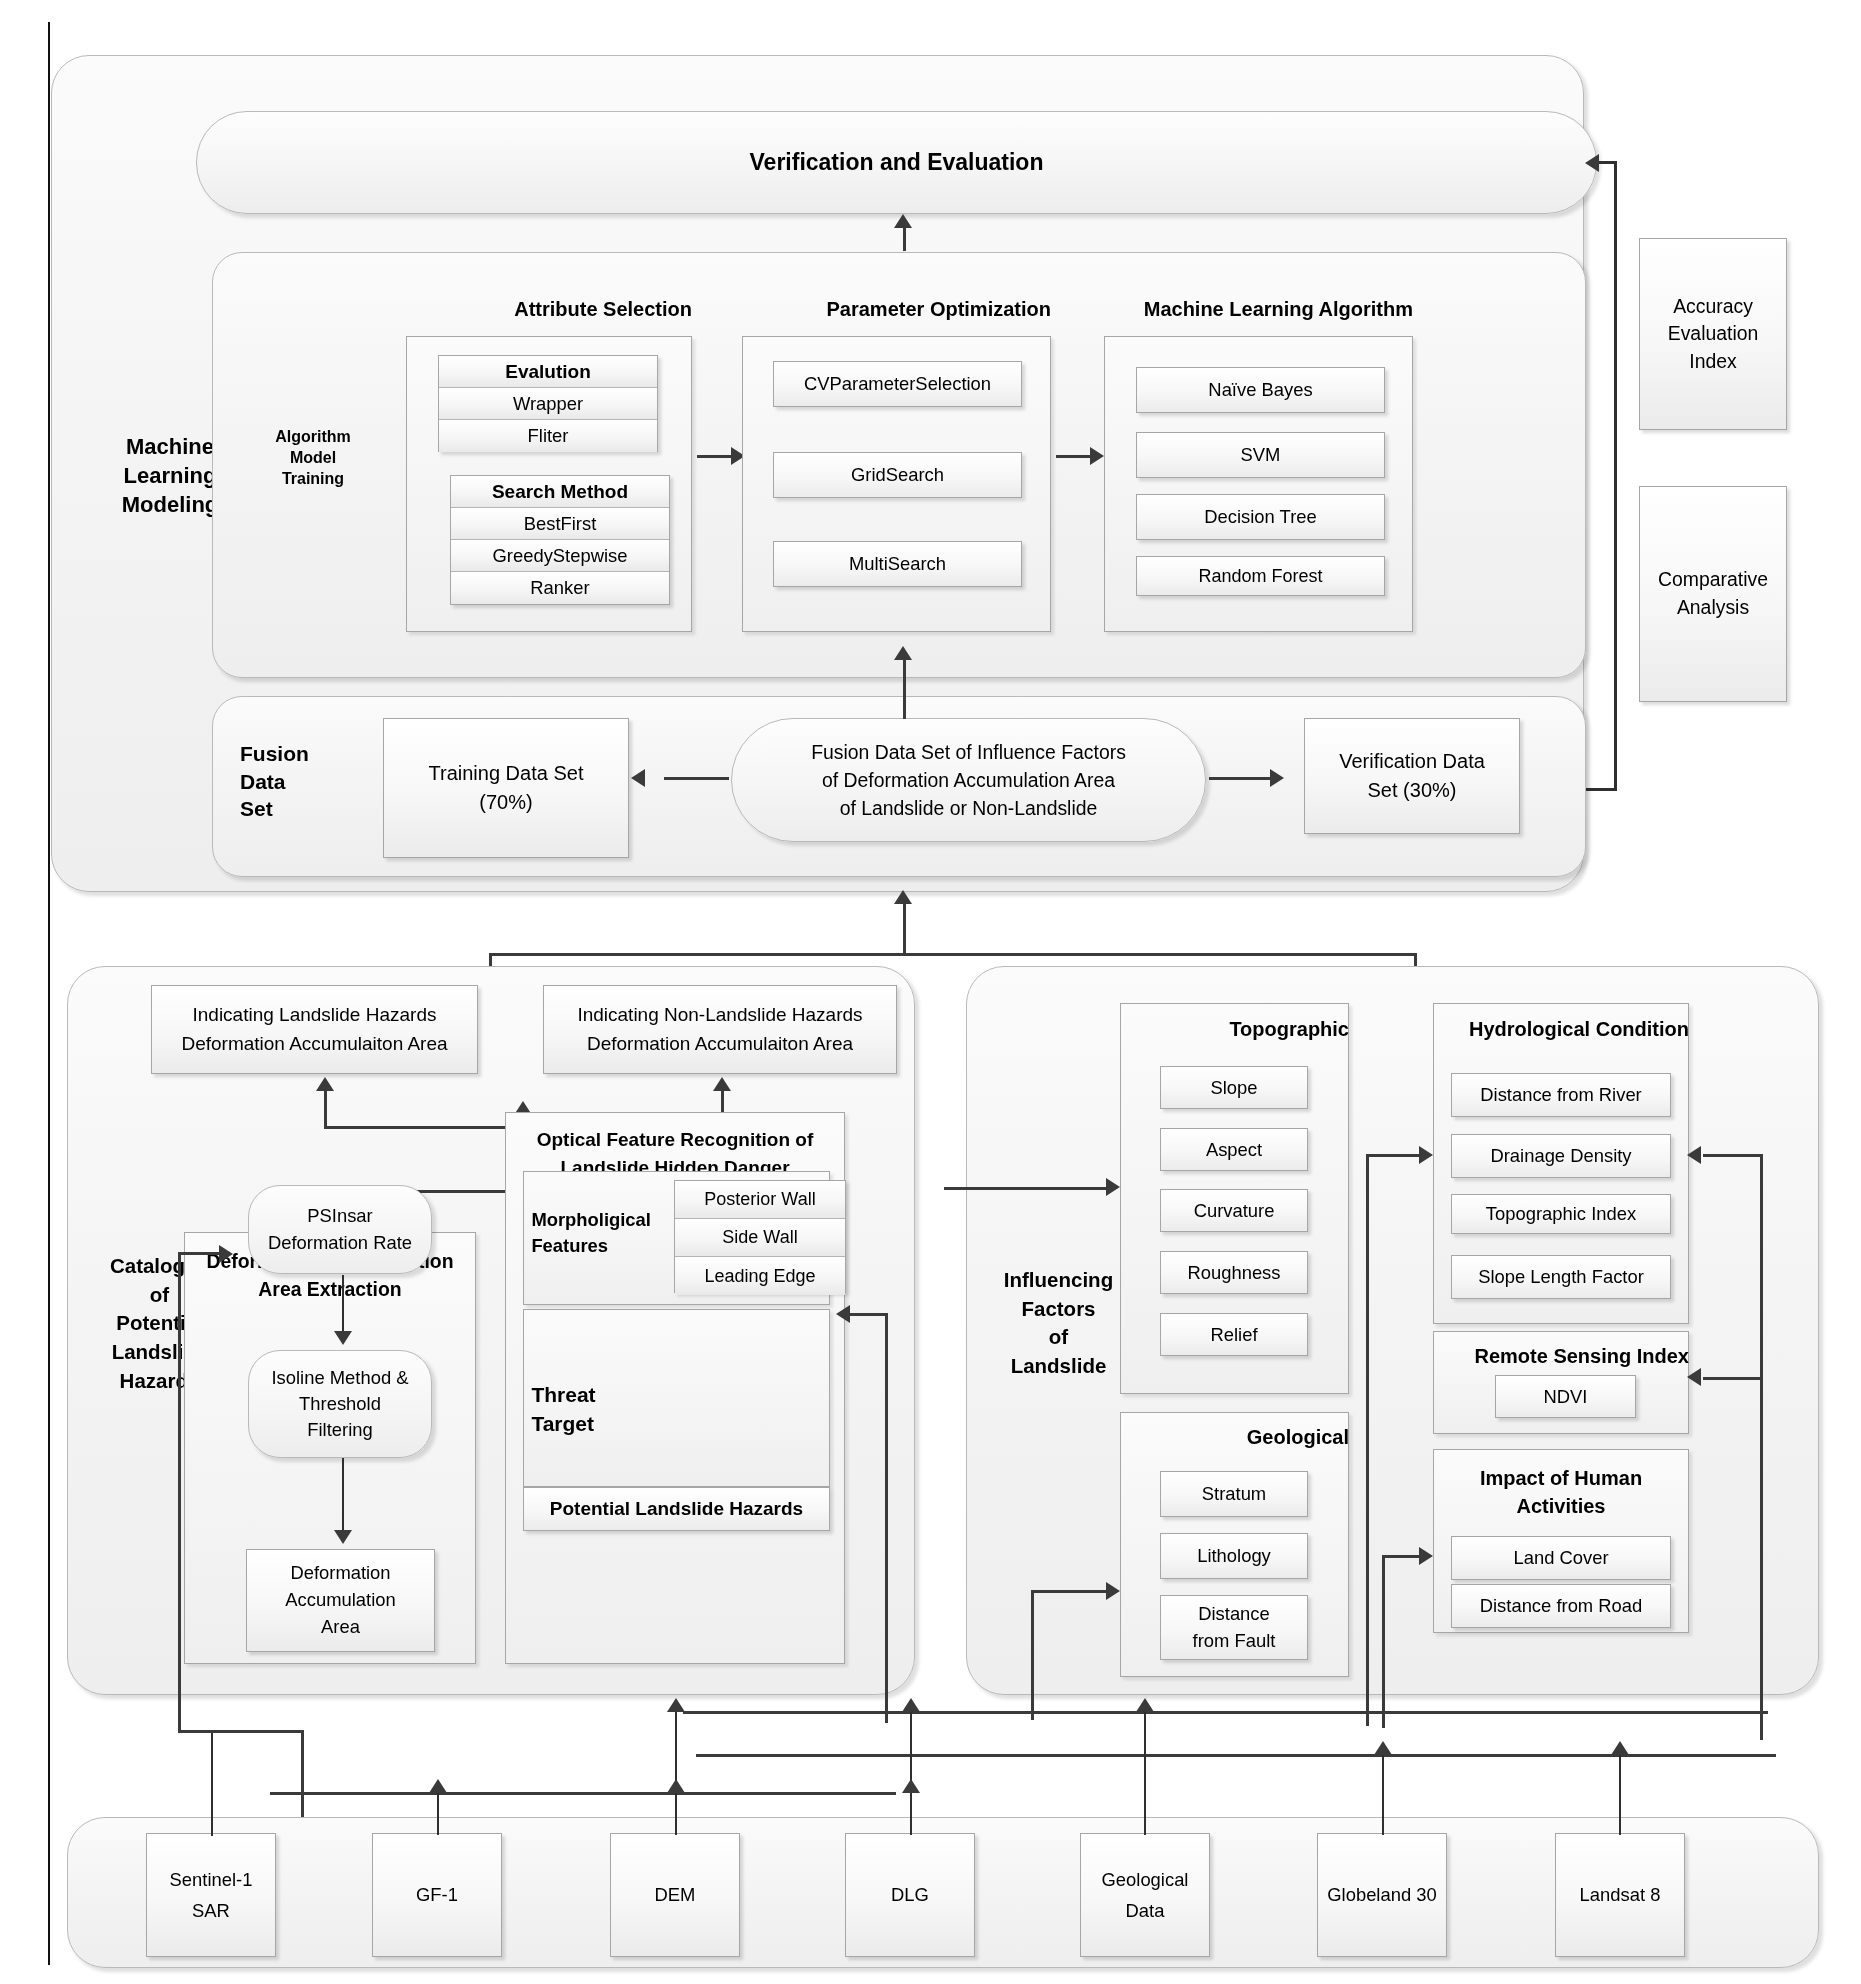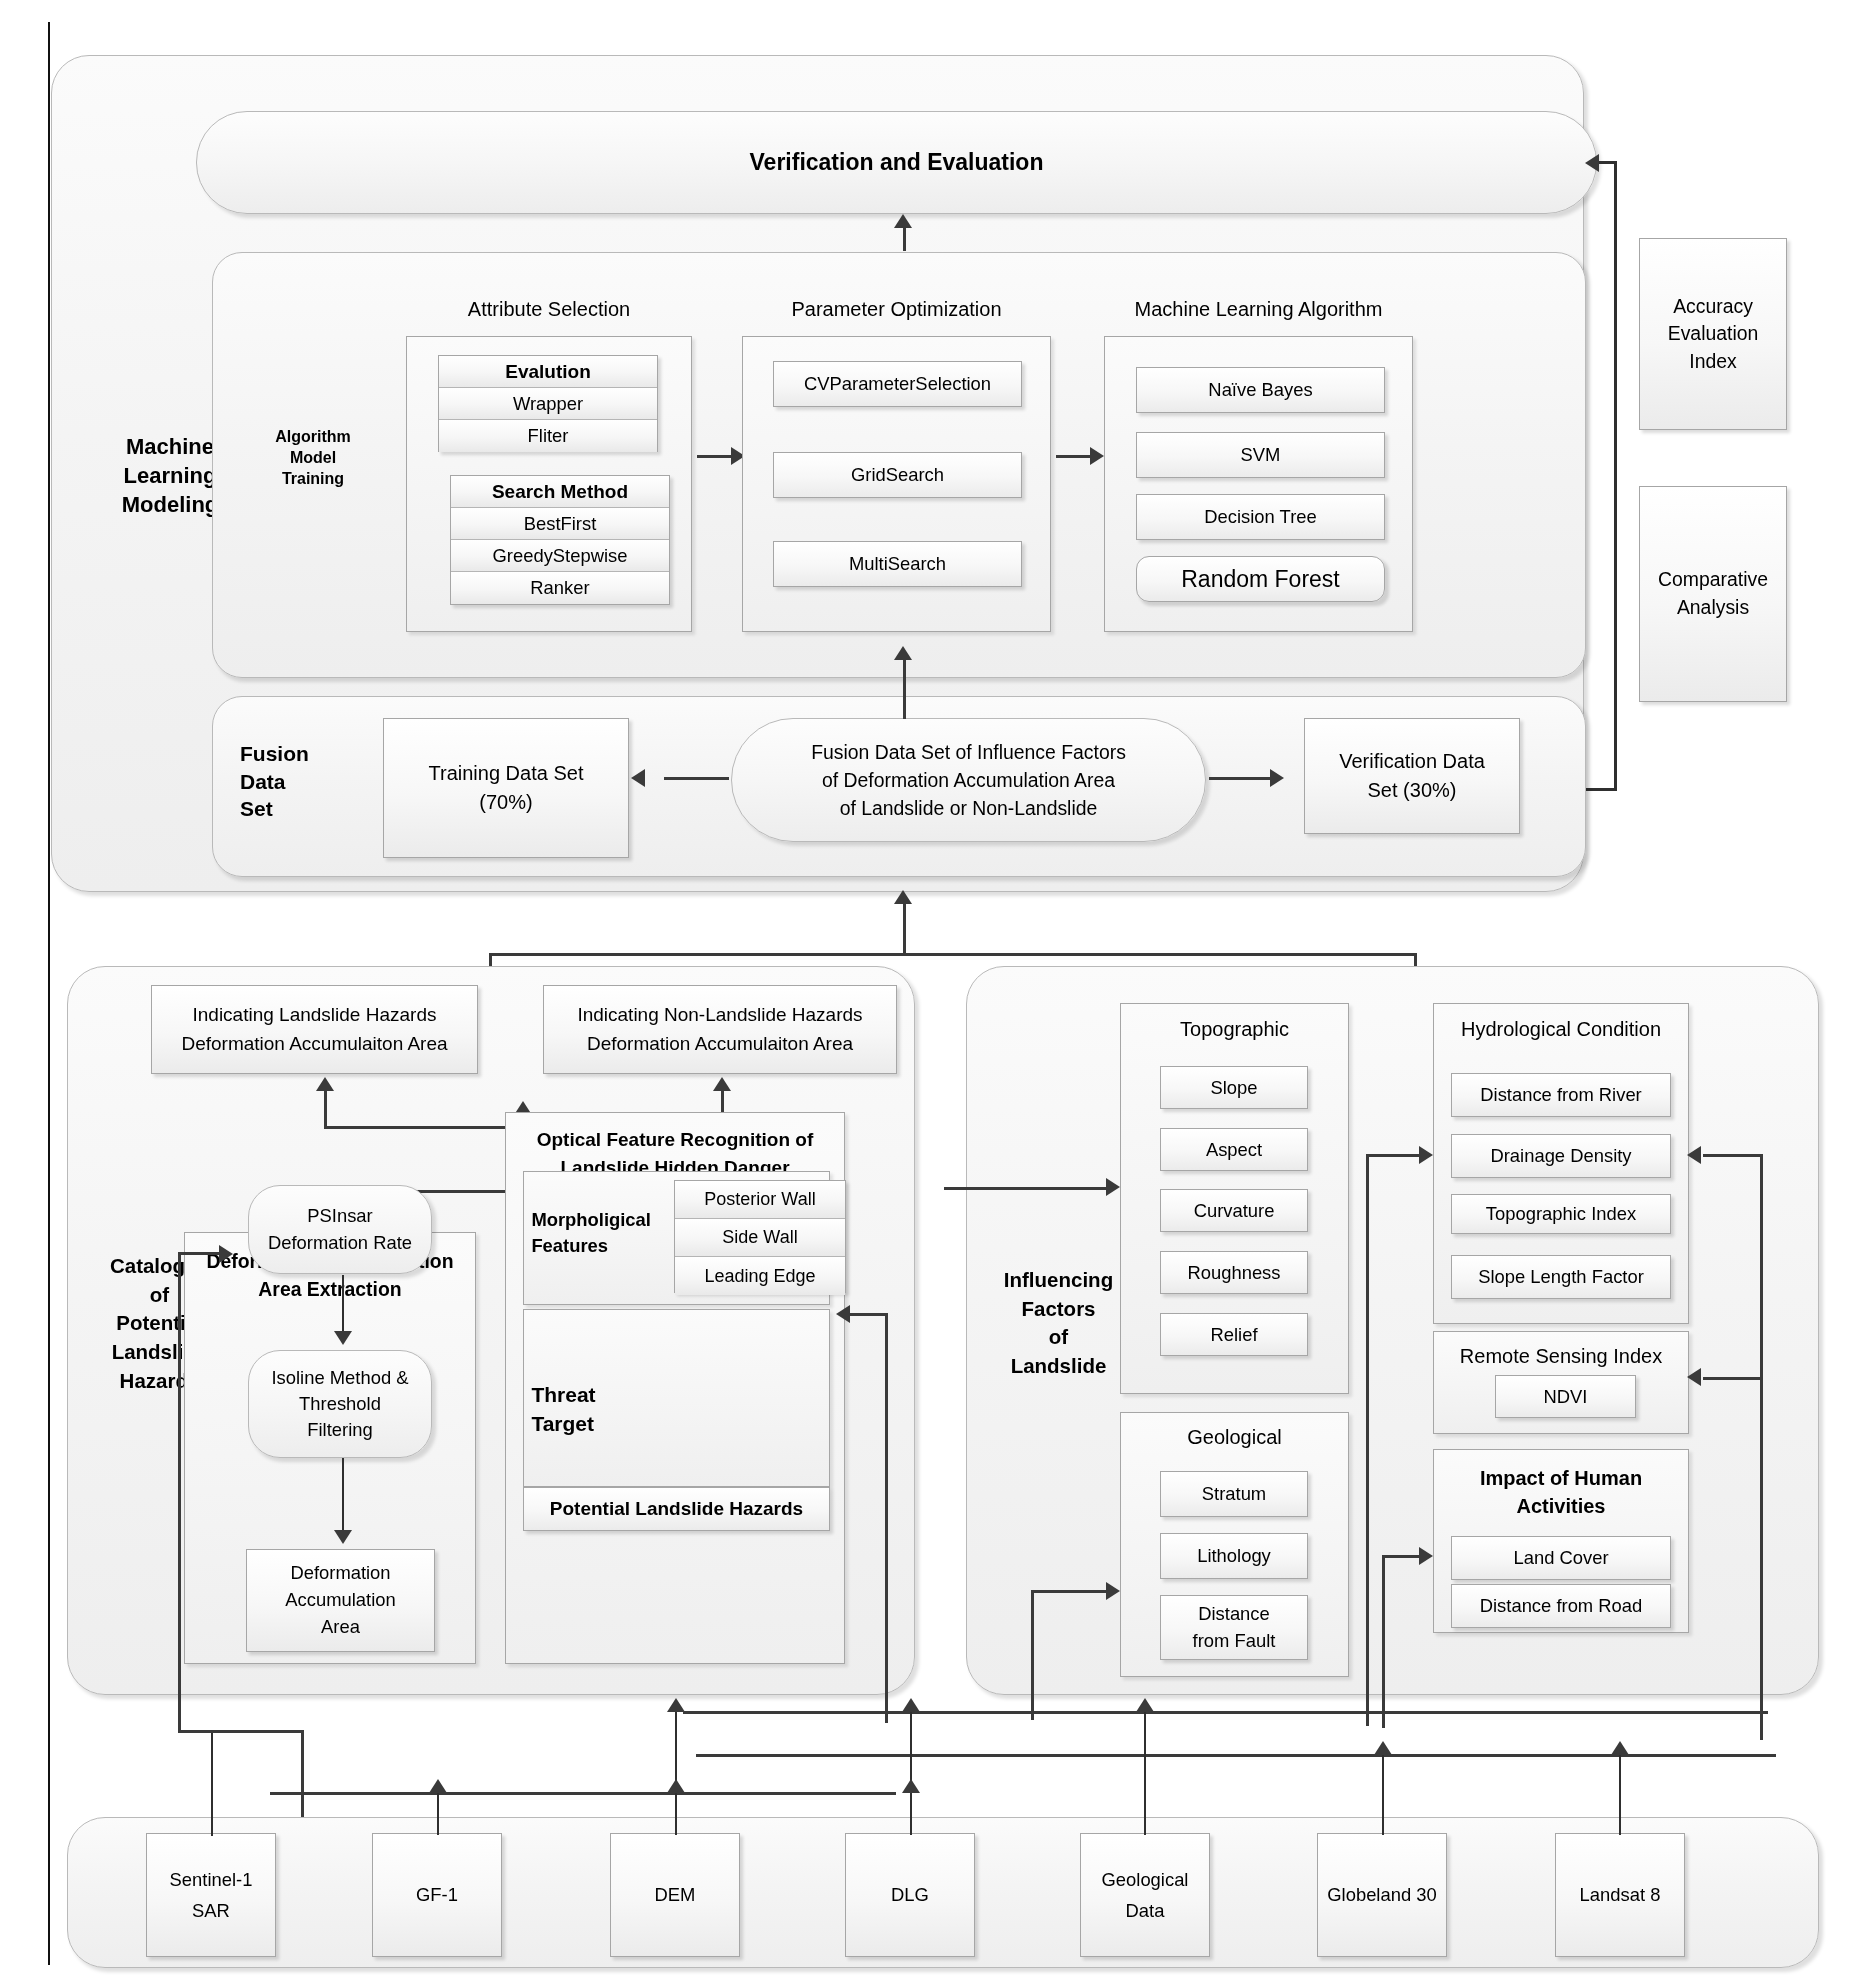--- a/index.html
+++ b/index.html
@@ -50,21 +50,21 @@
   .stack .cell{
     border-bottom:0.5px solid #b5b5b5;
     background:linear-gradient(180deg,#ffffff 0%,#f6f6f6 55%,#e9e9e9 100%);
     display:flex;align-items:center;justify-content:center;text-align:center;
     box-sizing:border-box;
   }
   .stack .cell:last-child{border-bottom:none;}
 
   .lbl{position:absolute;text-align:center;line-height:1.32;}
   .bold{font-weight:bold;}
-  .ttl{position:absolute;text-align:center;font-weight:normal;width:100%;left:0;}
+  .ttl{position:absolute;text-align:right;font-weight:bold;width:100%;left:0;}
 
   
   .ln{position:absolute;background:#3a3a3a;}
   .lnh{height:2.7px;}
   .lnv{width:2.7px;}
   .lnthin{background:#2f2f2f;}
   .arr{position:absolute;width:0;height:0;}
   .arr-up{border-left:9.2px solid transparent;border-right:9.2px solid transparent;border-bottom:14px solid #3a3a3a;}
   .arr-down{border-left:9.2px solid transparent;border-right:9.2px solid transparent;border-top:14px solid #3a3a3a;}
   .arr-right{border-top:9.2px solid transparent;border-bottom:9.2px solid transparent;border-left:14px solid #3a3a3a;}
@@ -126,21 +126,21 @@
 
   <div class="ln lnh" style="left:1056px;top:455px;width:35px;"></div>
   <div class="arr arr-right" style="left:1090px;top:447px;"></div>
 
   <div class="boxplain" style="left:1104px;top:336px;width:309px;height:296px;"></div>
   <div class="ttl" style="left:1104px;top:298px;width:309px;font-size:20px;">Machine Learning Algorithm</div>
 
   <div class="boxg" style="left:1136px;top:367px;width:249px;height:46px;font-size:18.4px;">Naïve Bayes</div>
   <div class="boxg" style="left:1136px;top:432px;width:249px;height:46px;font-size:18.4px;">SVM</div>
   <div class="boxg" style="left:1136px;top:494px;width:249px;height:46px;font-size:18.4px;">Decision Tree</div>
-  <div class="boxg" style="left:1136px;top:556px;width:249px;height:46px;font-size:23px;border-radius:13px;">Random Forest</div>
+  <div class="boxg" style="left:1136px;top:556px;width:249px;height:40px;font-size:18px;">Random Forest</div>
 
   <div class="boxg" style="left:1639px;top:238px;width:148px;height:192px;font-size:19.4px;white-space:pre-line;line-height:1.42;">Accuracy
 Evaluation
 Index</div>
   <div class="boxg" style="left:1639px;top:486px;width:148px;height:216px;font-size:19.4px;white-space:pre-line;line-height:1.42;">Comparative
 Analysis</div>
 
   <div class="ln lnv lnthin" style="left:1614px;top:162px;width:2.7px;height:629px;"></div>
   <div class="ln lnh lnthin" style="left:1506px;top:788px;width:111px;"></div>
   <div class="ln lnh lnthin" style="left:1598px;top:161px;width:19px;"></div>

